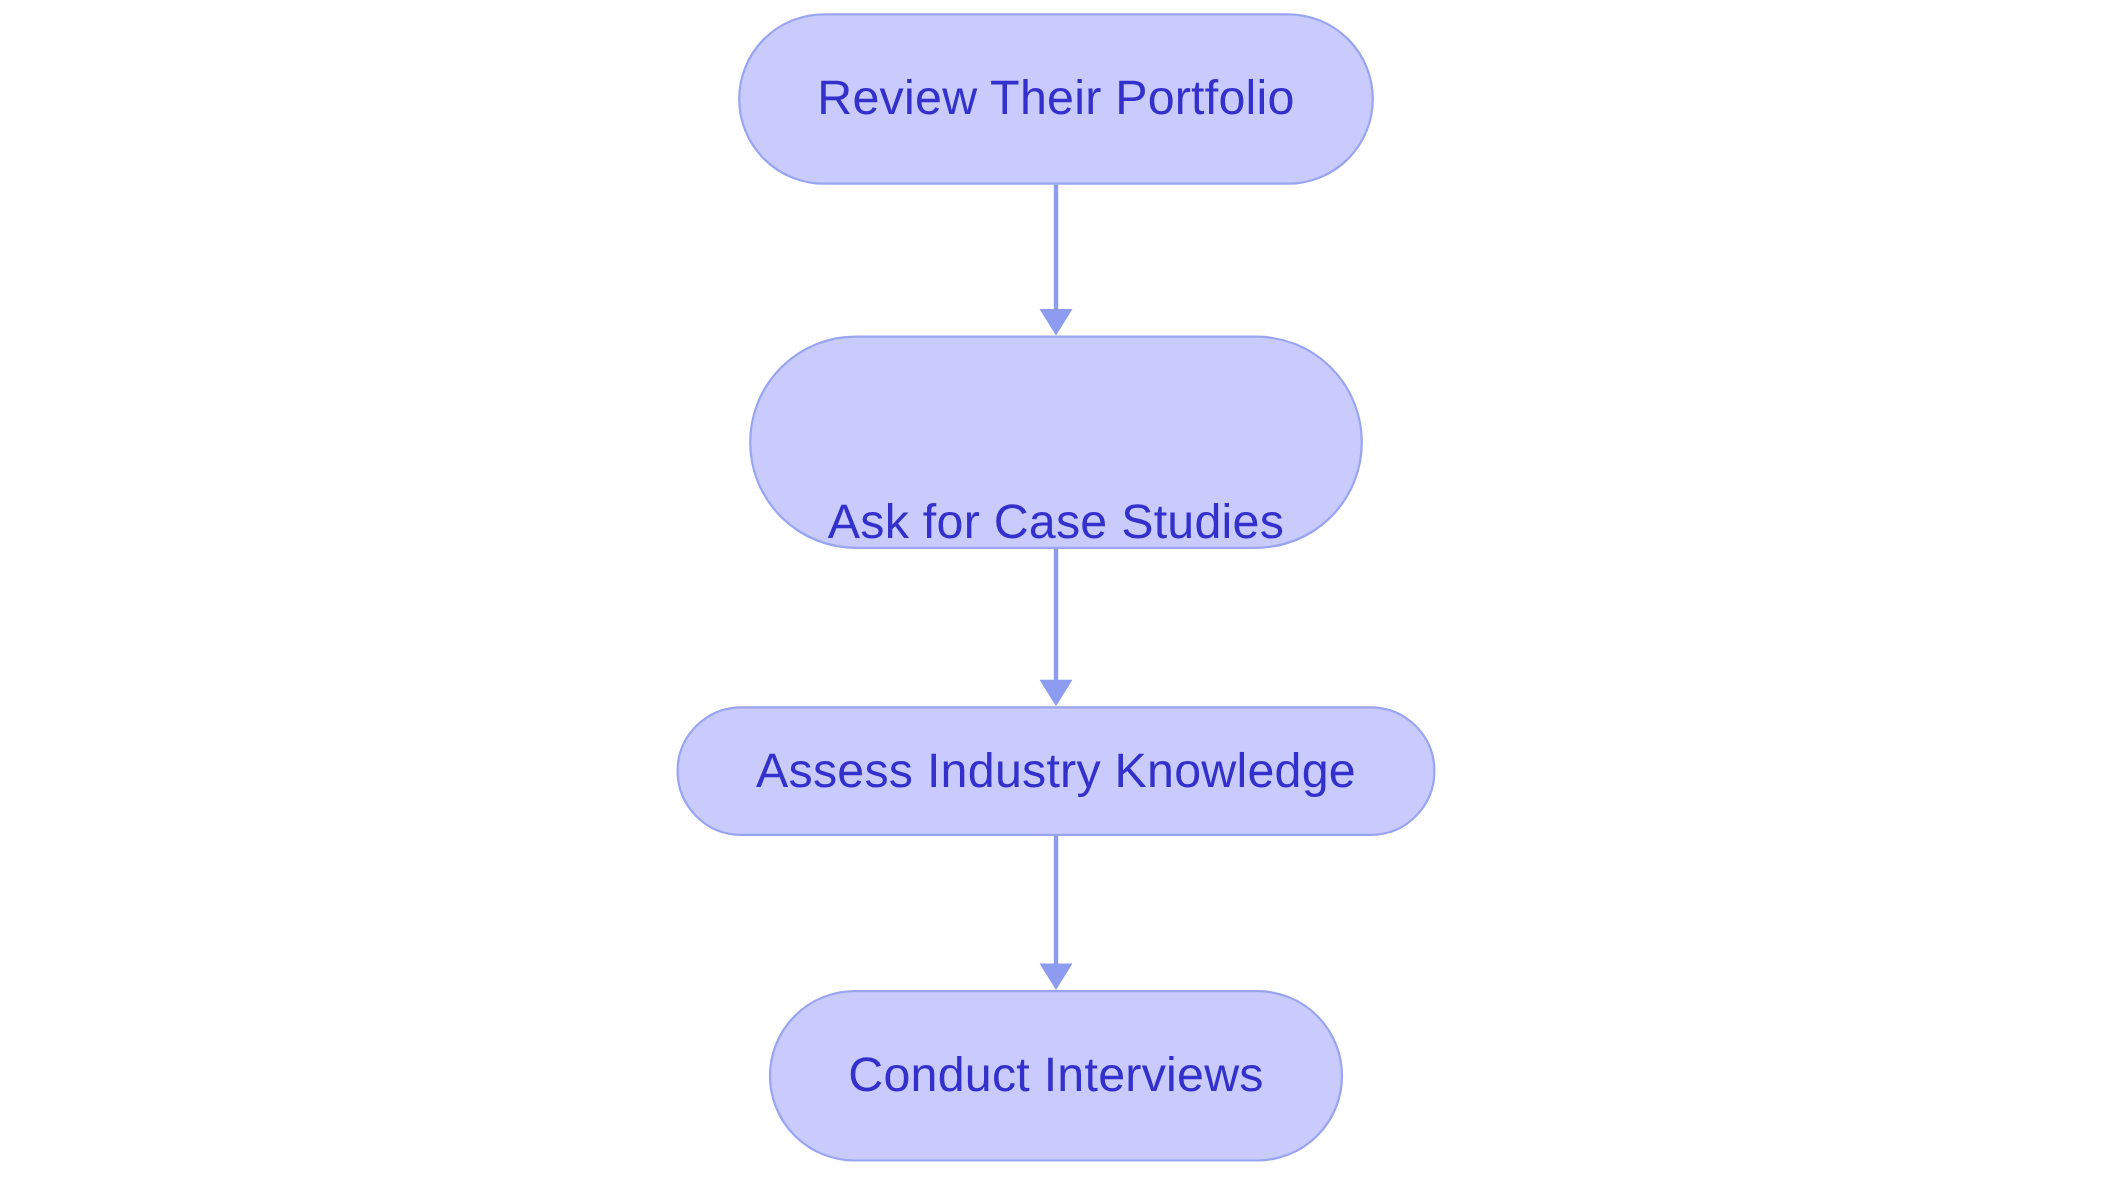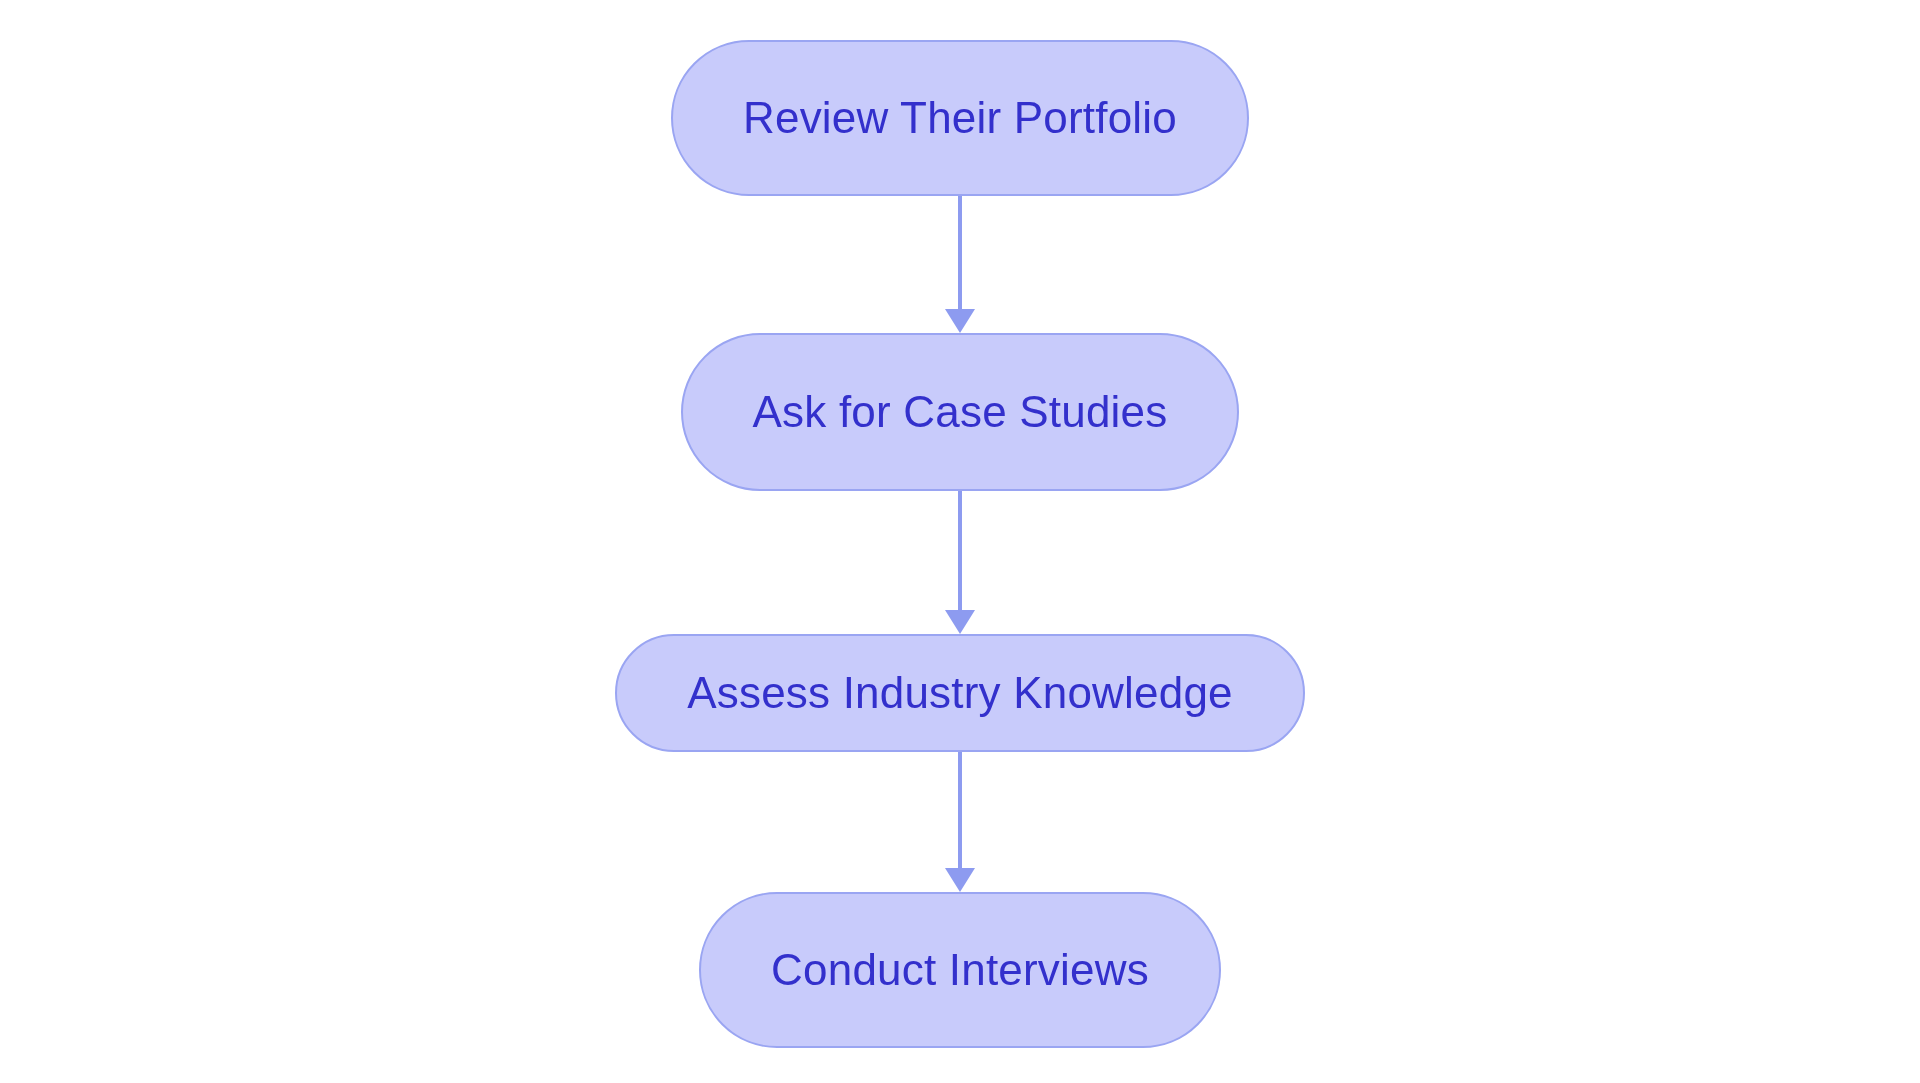--- a/index.html
+++ b/index.html
@@ -22,41 +22,41 @@
   .flow-column {
     position: absolute;
     left: 0;
     top: 0;
     width: 1920px;
     height: 1083px;
     display: flex;
     flex-direction: column;
     align-items: center;
     justify-content: flex-start;
-    padding-top: 40px;
+    padding-top: 12px;
     box-sizing: border-box;
   }
   .flow-node {
     box-sizing: border-box;
     background: #c8cbfb;
     border: 2px solid #9aa5f2;
     border-radius: 9999px;
     color: #3330cc;
     display: flex;
     align-items: center;
     justify-content: center;
     font-size: 44px;
     font-weight: 400;
     letter-spacing: 0.2px;
     line-height: 1;
     white-space: nowrap;
     padding: 0 70px;
     height: 156px;
   }
-  .flow-node.node-2 { height: 158px; }
+  .flow-node.node-2 { height: 194px; align-items: flex-end; }
   .flow-node.node-3 { height: 118px; }
   .flow-node.node-4 { height: 156px; }
 
   .node-label {
     display: block;
     pointer-events: none;
   }
 
   .flow-connector {
     position: relative;

